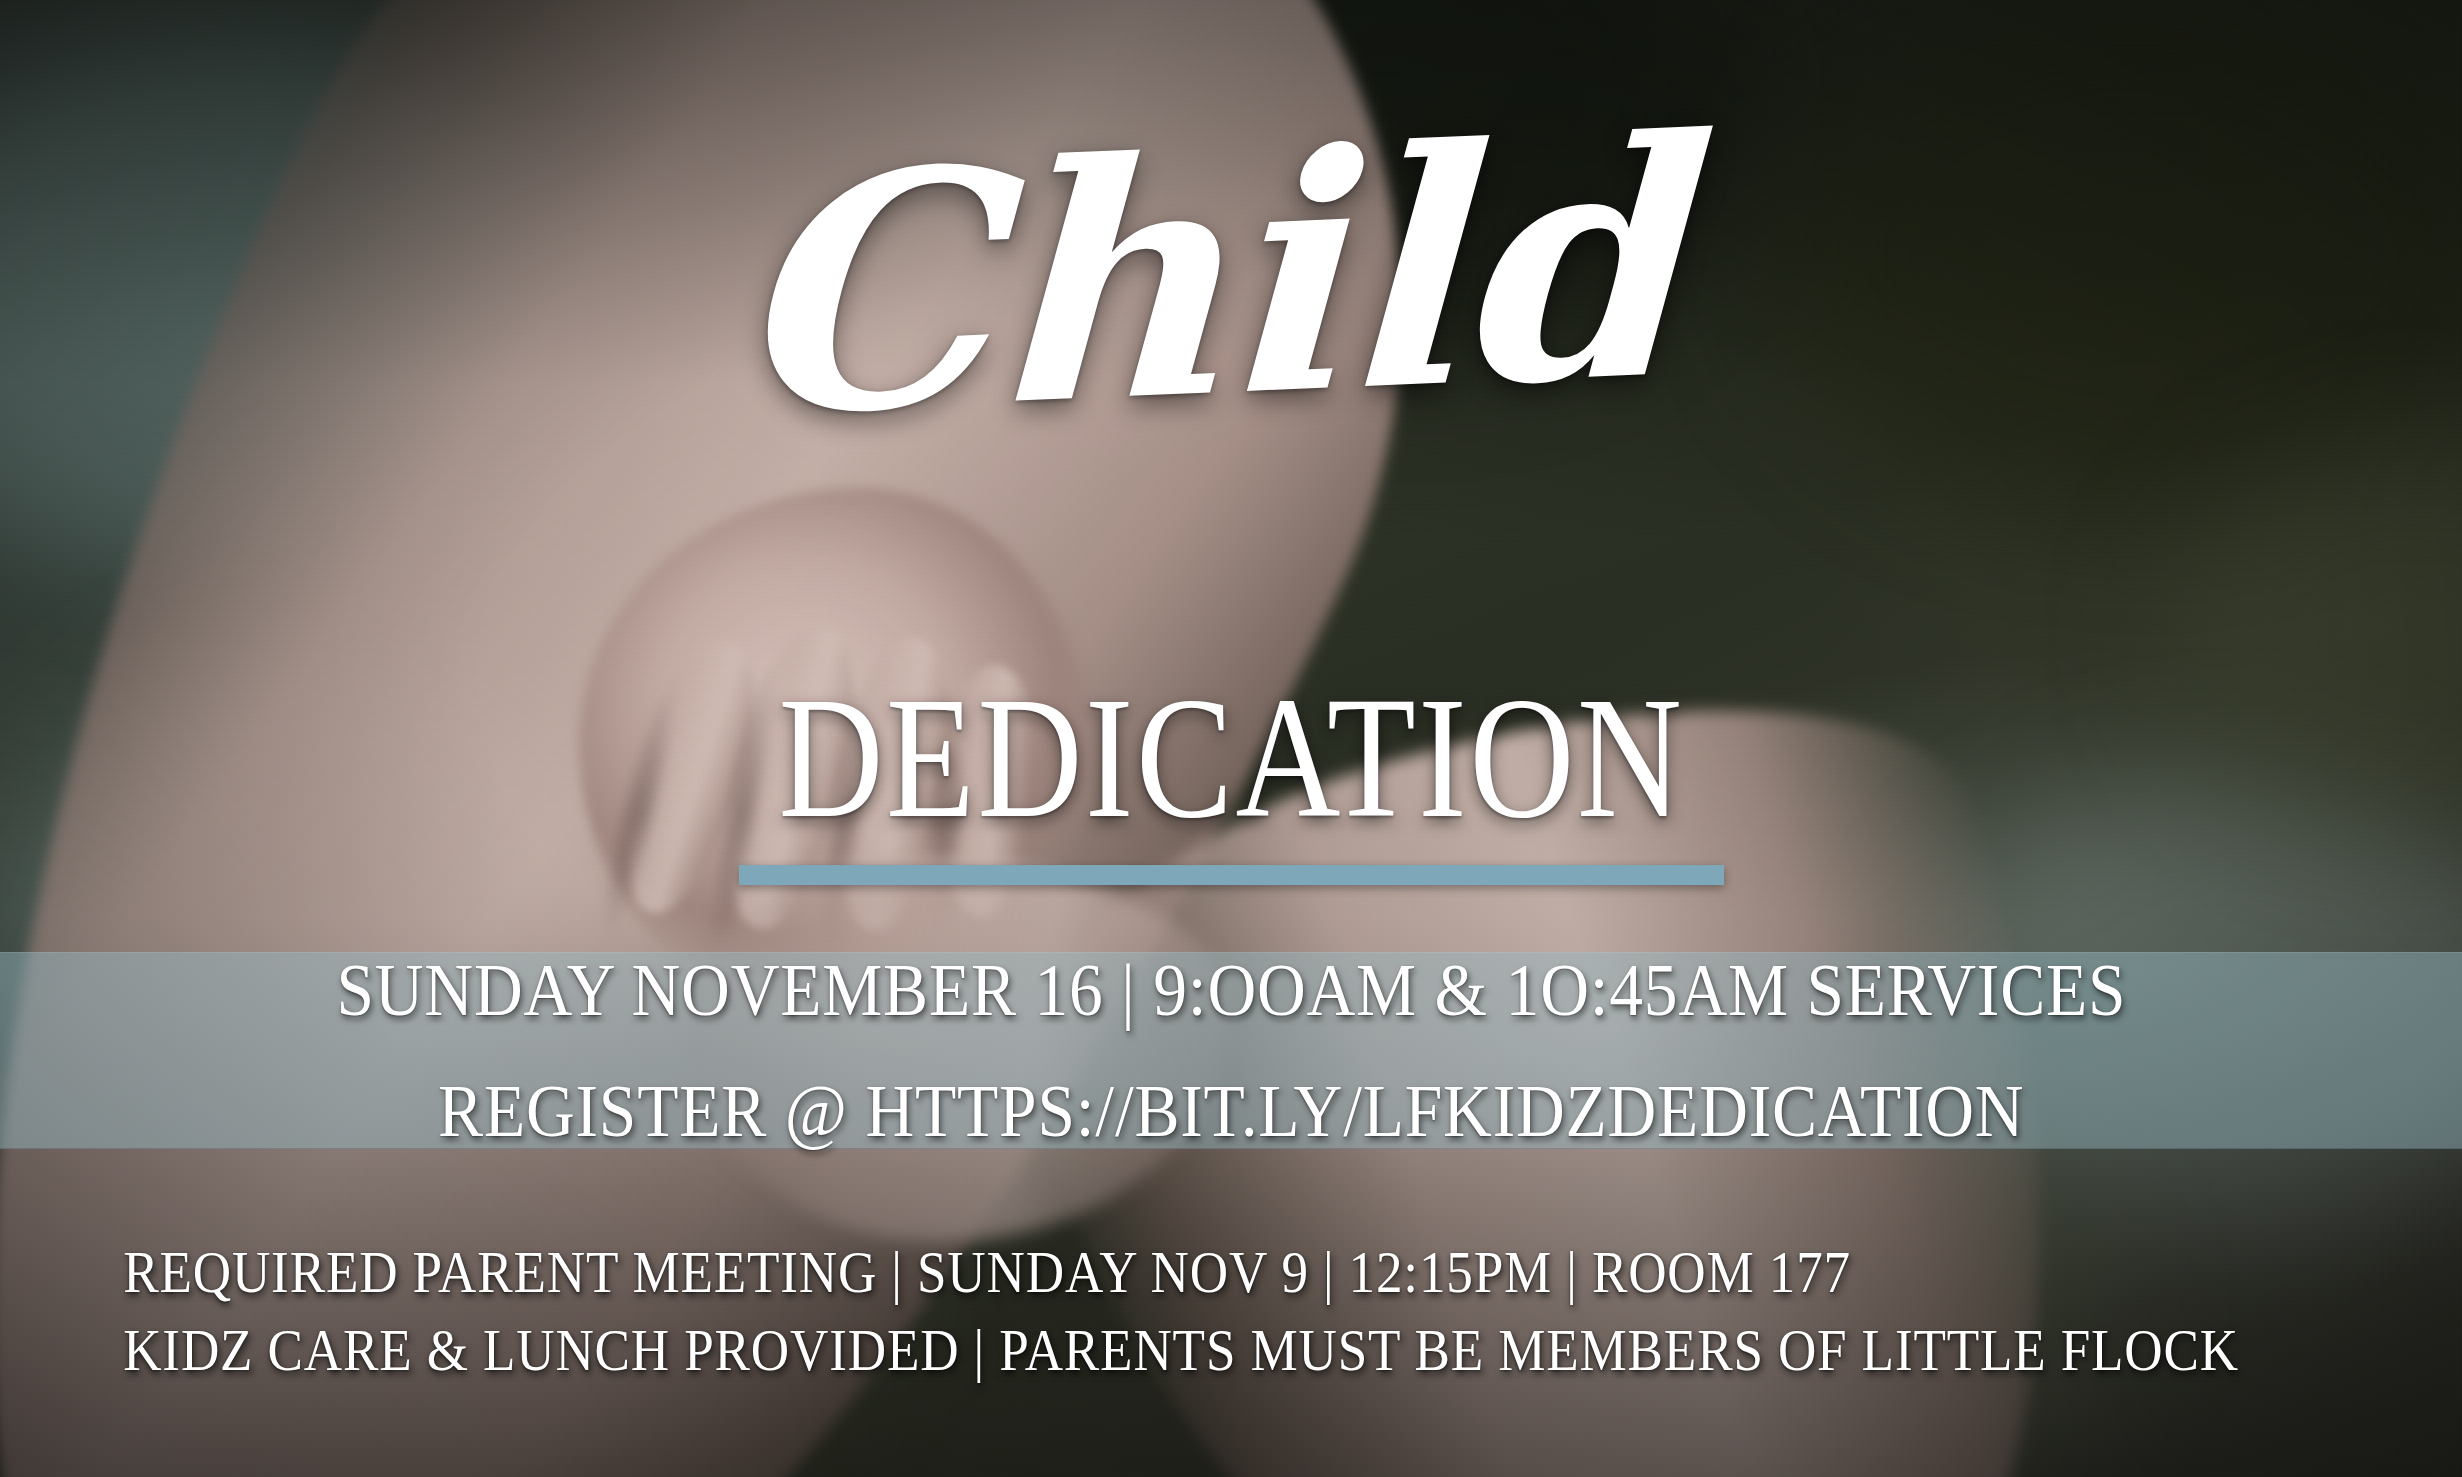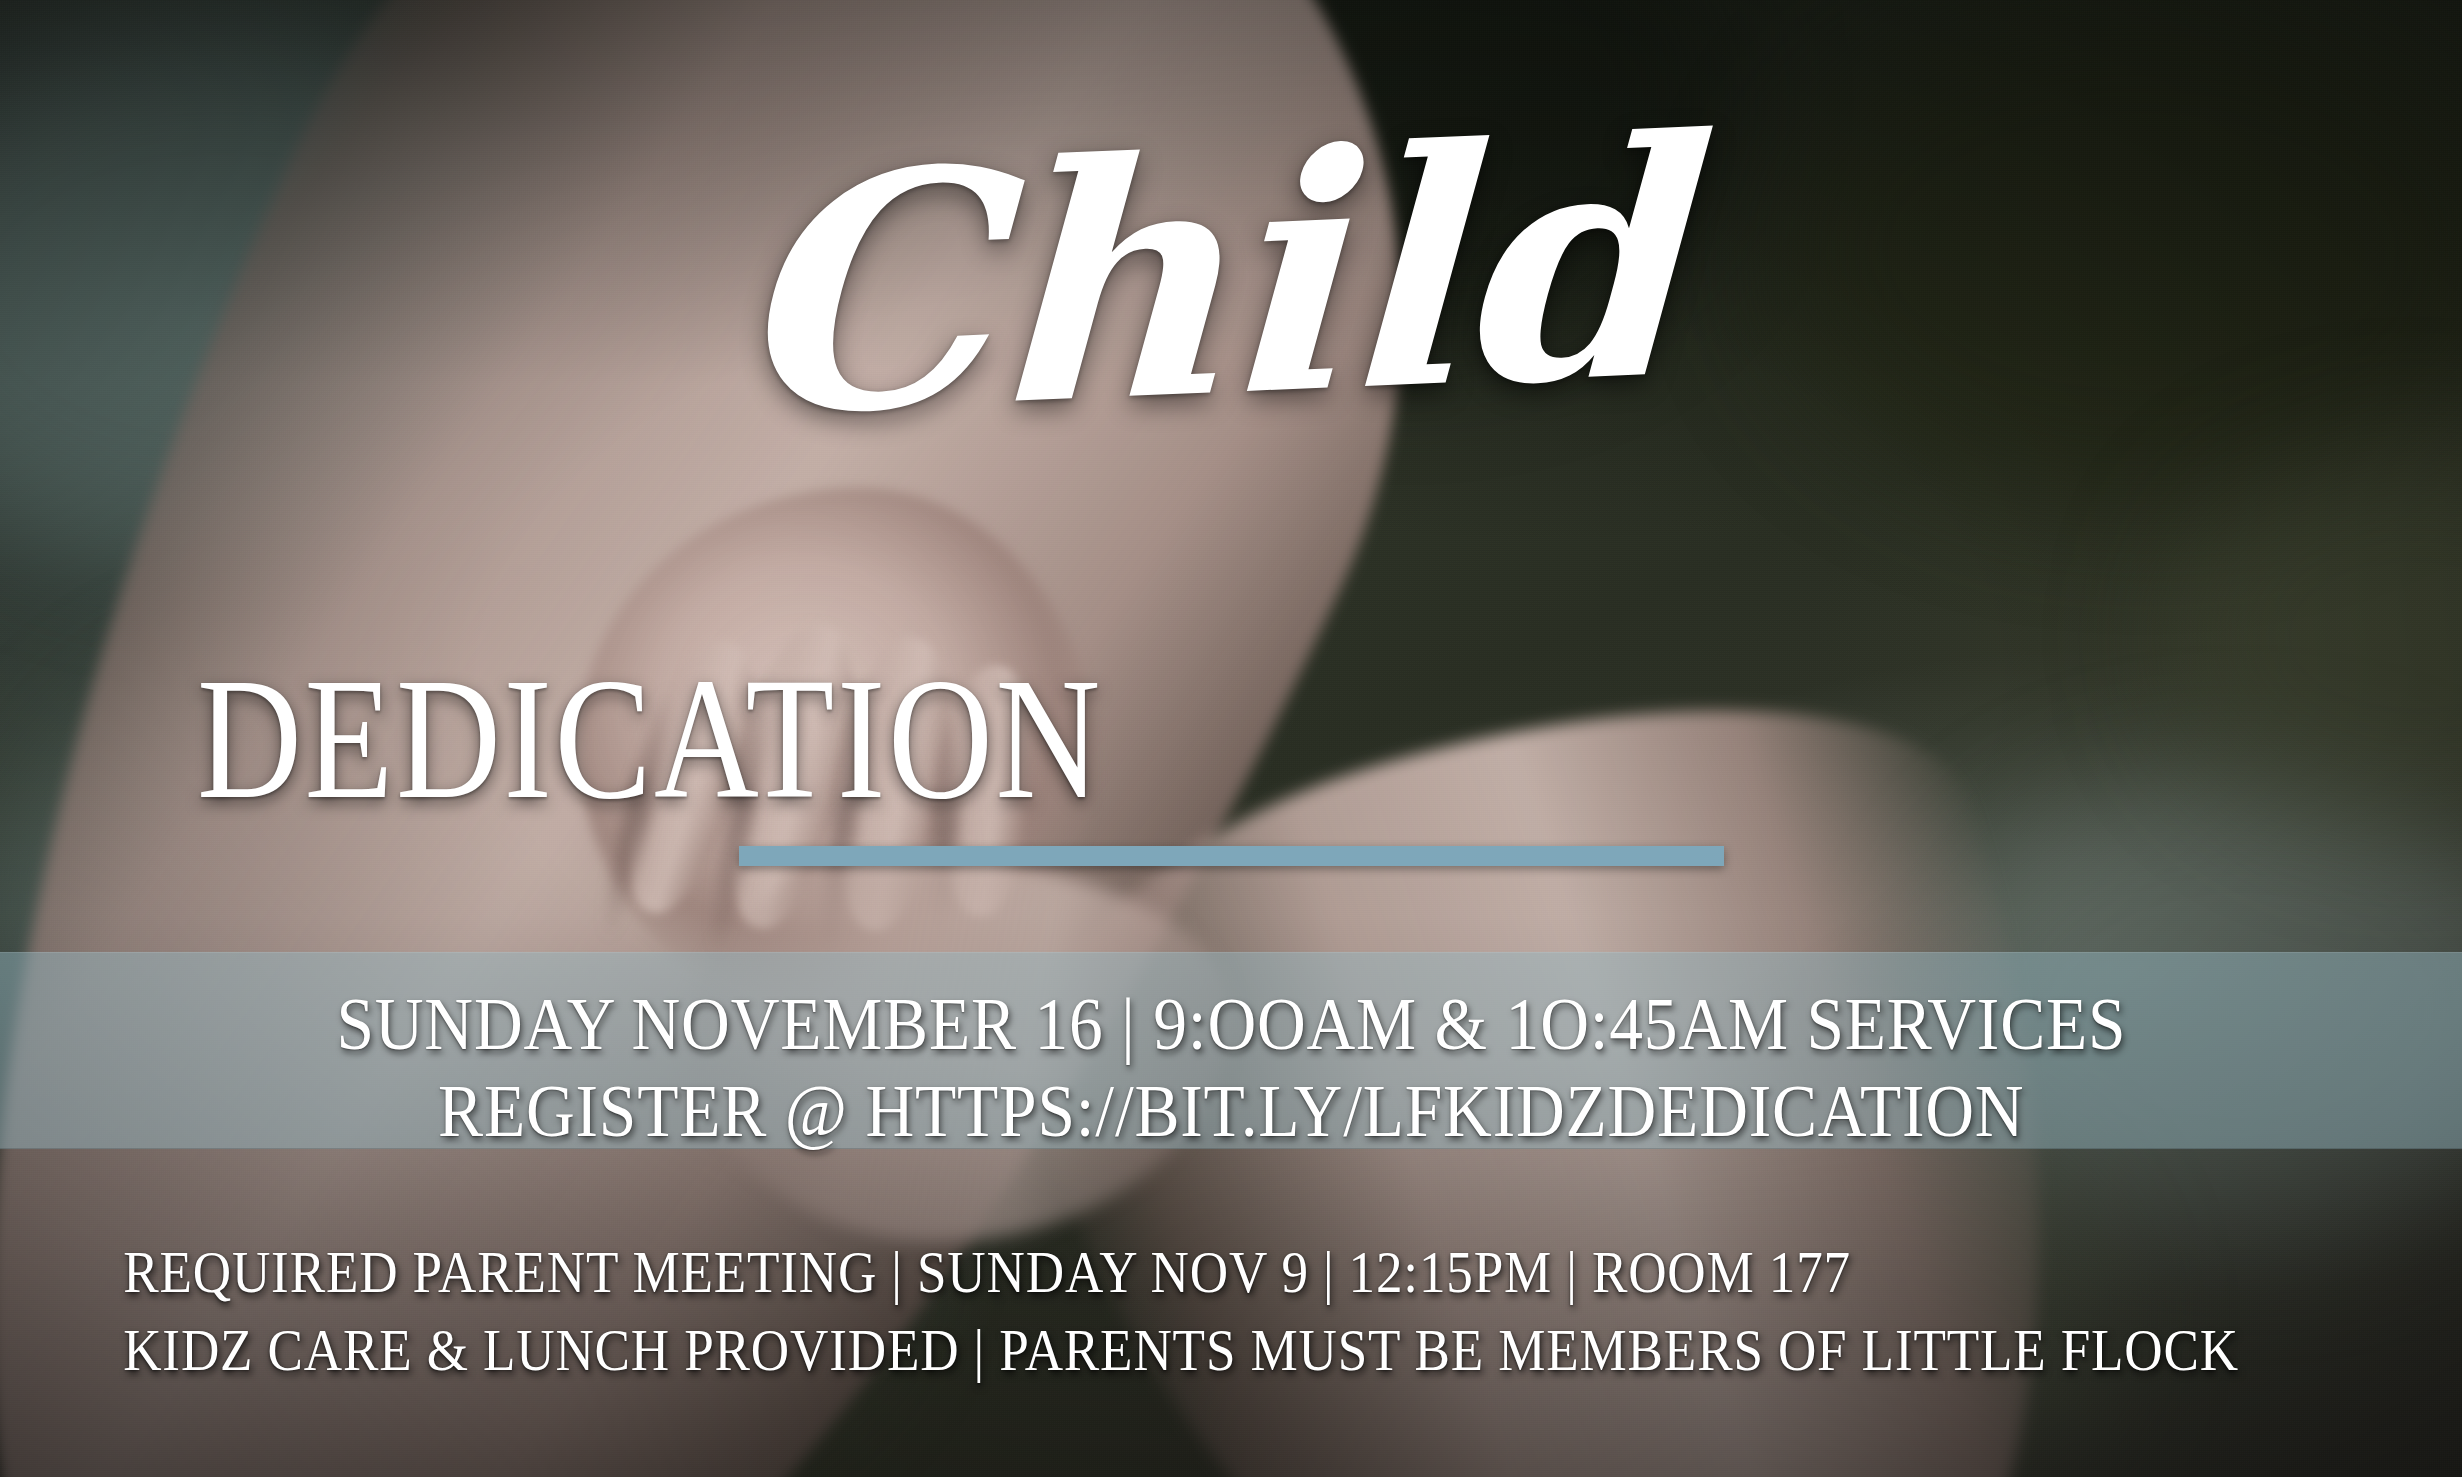--- a/index.html
+++ b/index.html
@@ -194,21 +194,22 @@
     font-size: 325px;
     line-height: 1;
     letter-spacing: -0.018em;
     text-shadow: 0 9.9px 25.6px rgba(0,0,0,0.45), 0 2px 4.9px rgba(0,0,0,0.35);
     transform: skewX(-7deg) rotate(-2.4deg);
   }
 
   .title-block {
     position: absolute;
     left: 0; right: 0;
-    top: 658px;
+    top: 677px;
+    text-align: center;
   }
   .title-serif {
     display: block;
     color: #ffffff;
     font-family: "Liberation Serif", "DejaVu Serif", serif;
     font-weight: 400;
     font-size: 173px;
     line-height: 0.94;
     letter-spacing: 0.018em;
     transform: scaleX(0.84);
@@ -226,21 +227,21 @@
   .band {
     position: absolute;
     left: 0; right: 0;
     top: 952px;
     height: 197px;
     background: rgba(150,186,196,0.46);
     box-shadow: inset 0 1px 0 rgba(255,255,255,0.10), inset 0 -1px 0 rgba(0,0,0,0.14);
     display: flex;
     flex-direction: column;
     align-items: center;
-    justify-content: flex-end;
+    justify-content: space-between;
   }
   .band-line {
     color: #ffffff;
     font-family: "Liberation Serif", "DejaVu Serif", serif;
     font-weight: 400;
     font-size: 75px;
     line-height: 1.02;
     letter-spacing: 0.012em;
     white-space: nowrap;
     transform: scaleX(0.90);

